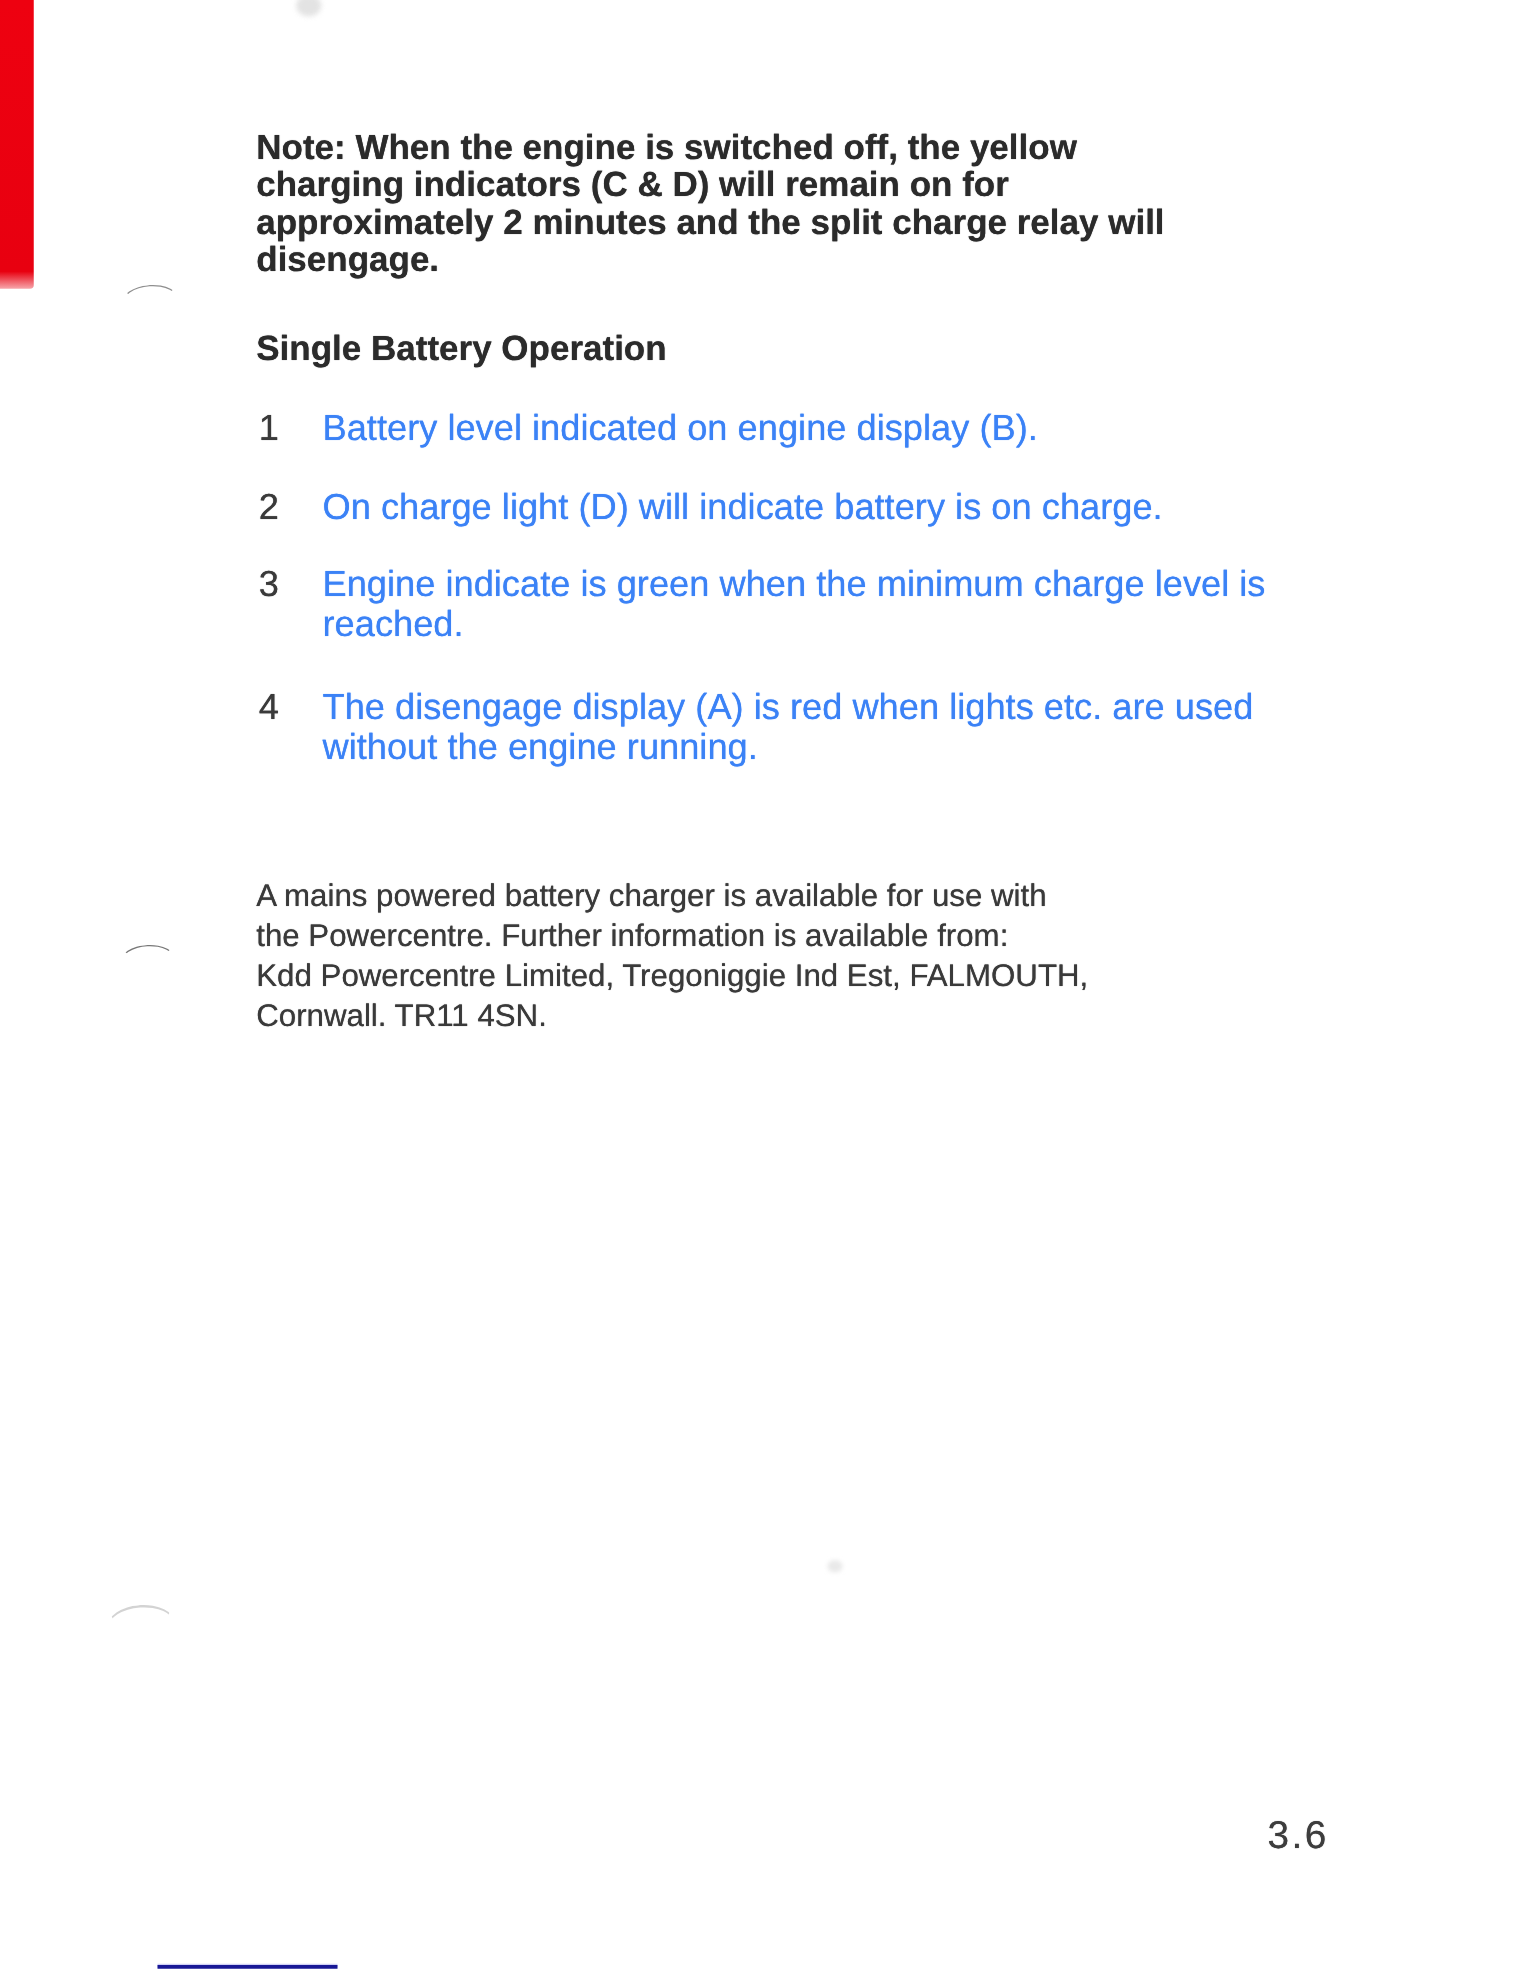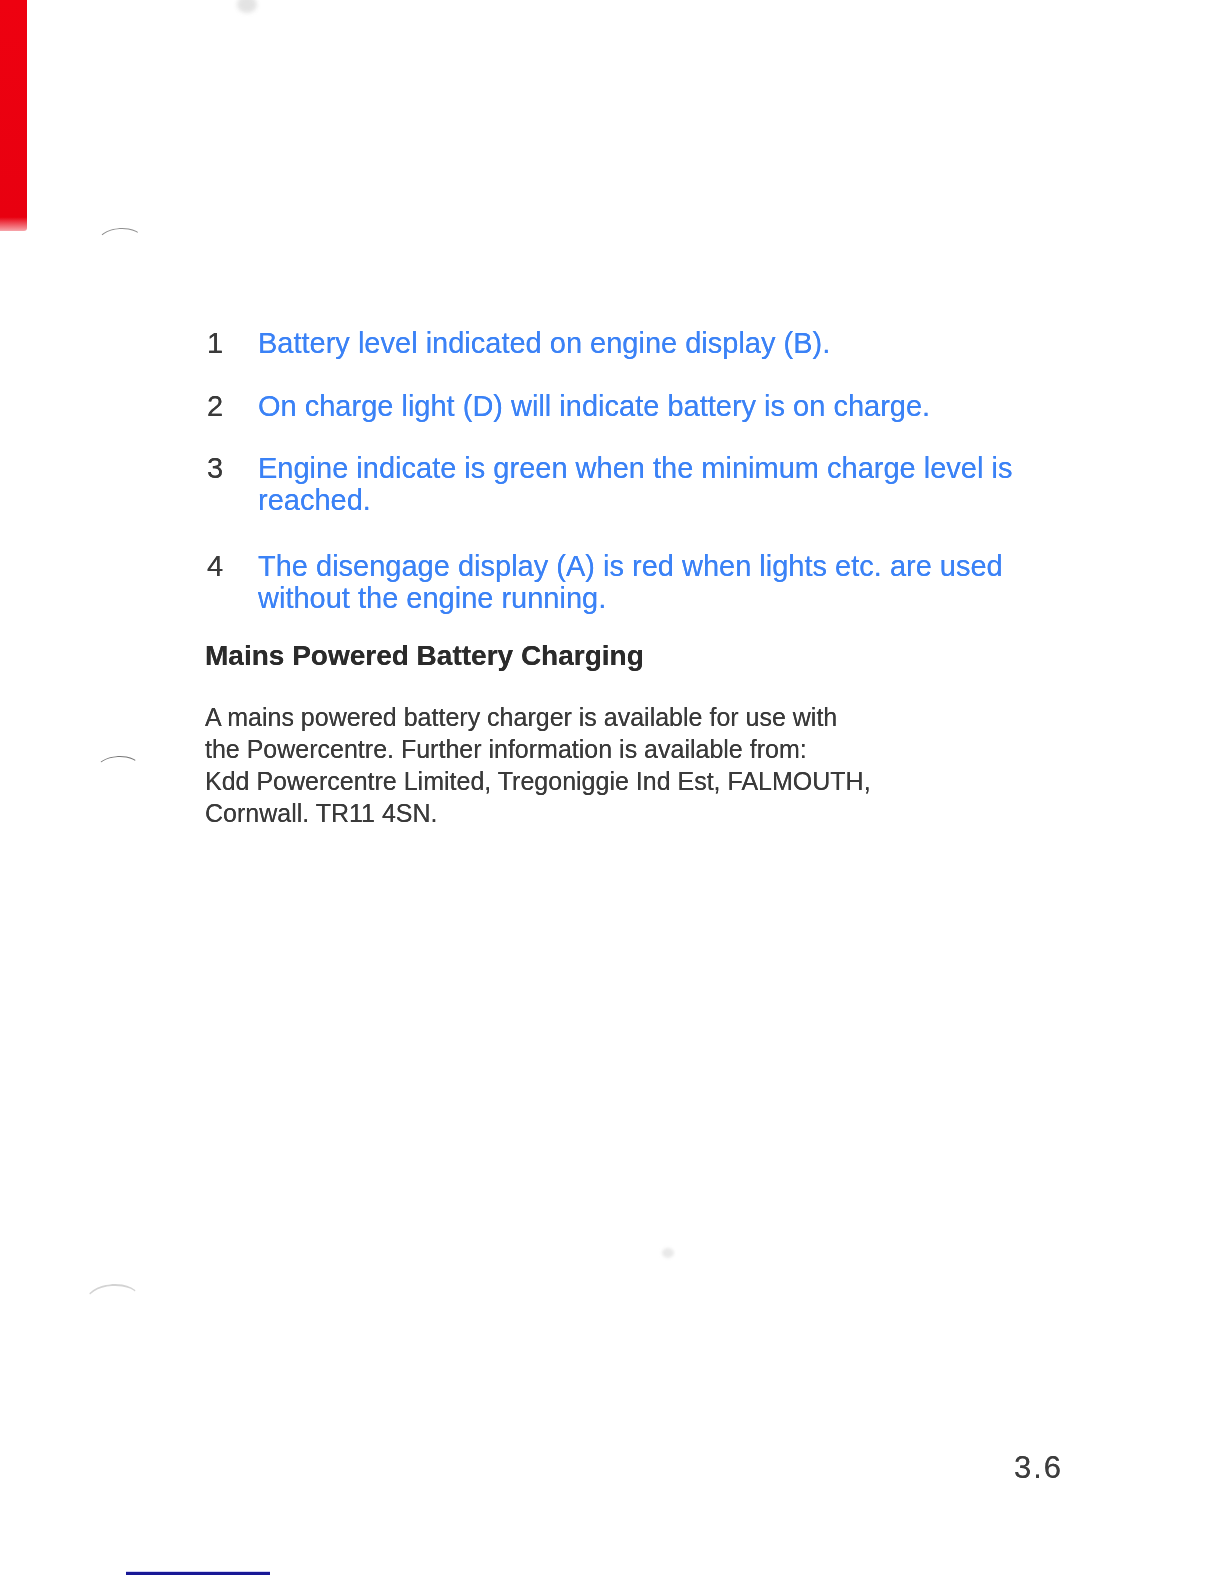--- a/index.html
+++ b/index.html
@@ -127,21 +127,26 @@
 
   <div class="red-tab"></div>
 
   <div class="smudge" style="left:237px; top:-4px; width:20px; height:17px;"></div>
 
   <div class="arc arc-1"></div>
   <div class="arc arc-2"></div>
   <div class="arc arc-3"></div>
   <div class="speck" style="left:662px; top:1248px;"></div>
 
+  <div class="txt bold note-block">Note: When the engine is switched off, the yellow
+charging indicators (C &amp; D) will remain on for
+approximately 2 minutes and the split charge relay will
+disengage.</div>
 
+  <div class="txt bold heading-1">Single Battery Operation</div>
 
   <div class="list-item li-1">
     <div class="list-num">1</div>
     <div class="list-text">Battery level indicated on engine display (B).</div>
   </div>
 
   <div class="list-item li-2">
     <div class="list-num">2</div>
     <div class="list-text">On charge light (D) will indicate battery is on charge.</div>
   </div>
@@ -151,21 +156,20 @@
     <div class="list-text">Engine indicate is green when the minimum charge level is
 reached.</div>
   </div>
 
   <div class="list-item li-4">
     <div class="list-num">4</div>
     <div class="list-text">The disengage display (A) is red when lights etc. are used
 without the engine running.</div>
   </div>
 
-  <div class="txt bold heading-2">Mains Powered Battery Charging</div>
 
   <div class="txt reg para-block">A mains powered battery charger is available for use with
 the Powercentre.  Further information is available from:
 Kdd Powercentre Limited, Tregoniggie Ind Est, FALMOUTH,
 Cornwall. TR11 4SN.</div>
 
   <div class="page-number">3.6</div>
 
   <div class="footer-rule"></div>
 

